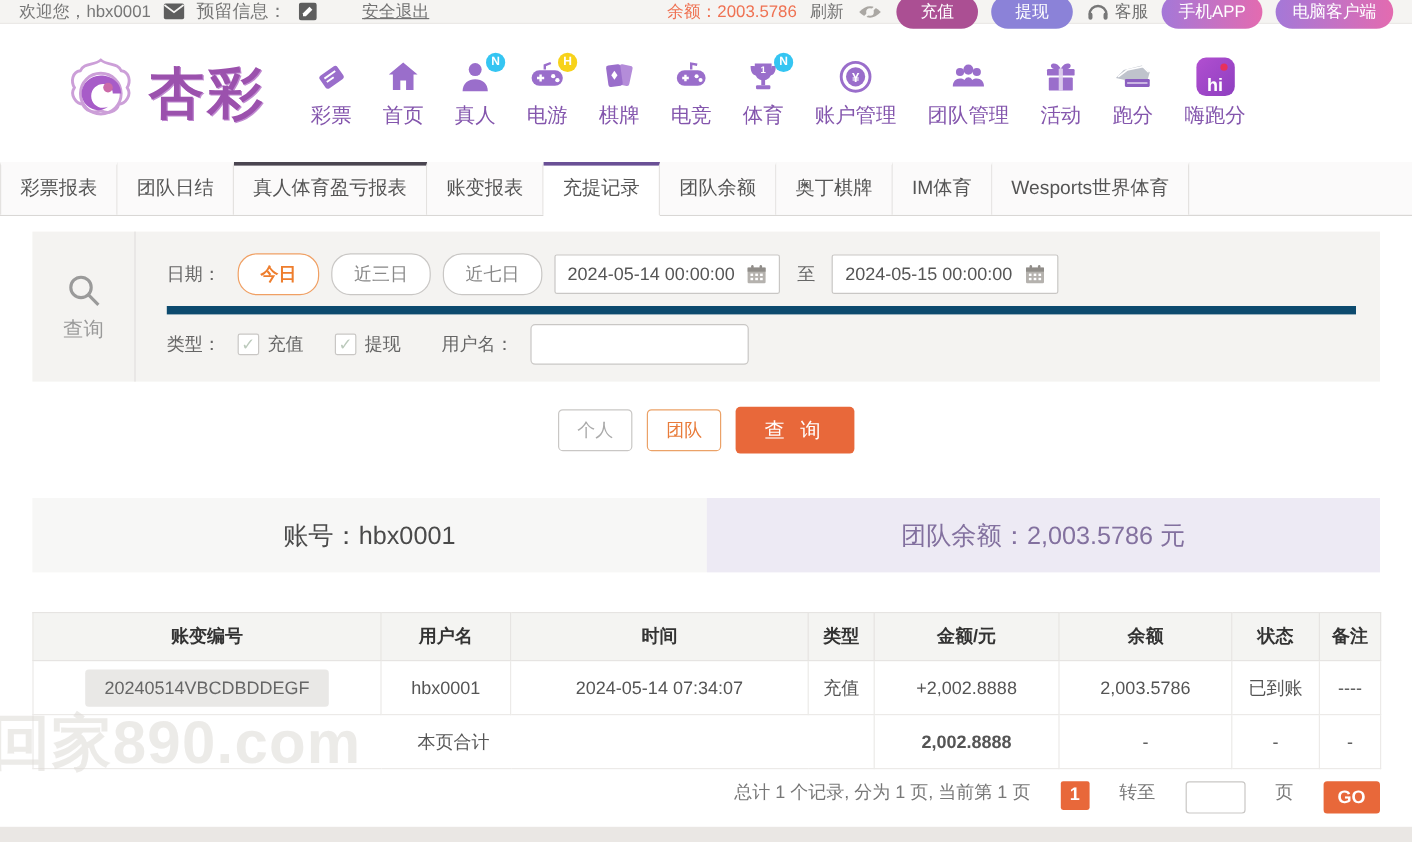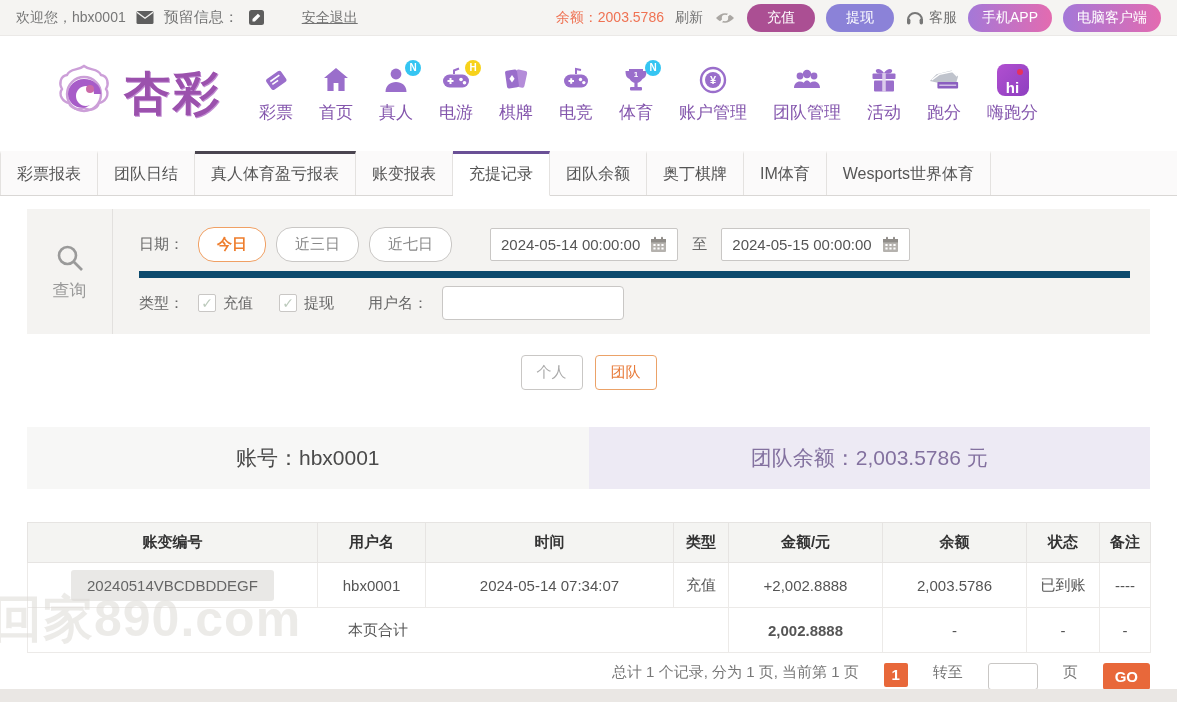--- a/index.html
+++ b/index.html
@@ -2,21 +2,21 @@
 <html><head>
 <meta charset="utf-8">
 <style>
   * { box-sizing: border-box; margin: 0; padding: 0; }
   html,body { width:1177px; height:702px; }
   body {
     font-family: "Liberation Sans", "DejaVu Sans", sans-serif;
     background:#fff; color:#555; position:relative; overflow:hidden;
   }
   
-  .topbar { height:36px; background:#f5f4f2; border-bottom:1px solid #ebe9e7;
+  .topbar { height:20px; background:#f5f4f2; border-bottom:1px solid #ebe9e7;
     display:flex; align-items:center; padding:0 16px; font-size:14px; color:#777; }
   .topbar .grp { display:flex; align-items:center; gap:10px; }
   .topbar .right { margin-left:auto; display:flex; align-items:center; gap:11px; }
   .welcome { color:#777; }
   .logout { color:#737373; text-decoration:underline; margin-left:28px; cursor:pointer; }
   .balance { color:#ef7253; }
   .refresh { color:#737373; cursor:pointer; }
   .pillbtn { border:none; color:#fff; font-size:14px; padding:5px 20px; border-radius:15px; cursor:pointer;
     font-family:inherit; }
   .btn-recharge { background:#ab4f93; }
@@ -54,21 +54,21 @@
   .filter-side { width:86px; display:flex; flex-direction:column; align-items:center; justify-content:center;
     gap:5px; color:#9a9a9a; font-size:17px; border-right:1px solid #e2e0de; cursor:pointer; }
   .filter-form { flex:1; padding:12px 20px 14px 26px; }
   .frow { display:flex; align-items:center; min-height:46px; }
   .frow2 { border-top:7px solid #0c4a6e; margin-top:4px; padding-top:8px; }
   .flabel { font-size:15px; color:#666; margin-right:14px; }
   .datepill { background:#fff; border:1px solid #c9c7c5; border-radius:16px; padding:7px 18px;
     font-size:15px; color:#888; margin-right:10px; cursor:pointer; font-family:inherit; }
   .datepill.active { border-color:#f0a064; color:#ee7e2e; font-weight:bold; }
   .dateinput { display:flex; align-items:center; gap:10px; background:#fff; border:1px solid #c9c7c5;
-    border-radius:2px; padding:7px 10px; font-size:15px; color:#555; margin-left:28px; cursor:pointer; }
+    border-radius:2px; padding:7px 10px; font-size:15px; color:#555; cursor:pointer; }
   .to-label { margin-left:14px; font-size:15px; color:#666; }
   .cbwrap { display:flex; align-items:center; margin-right:26px; cursor:pointer; }
   .cb { width:18px; height:18px; background:#fff; border:1px solid #c9c7c5; border-radius:2px;
     color:#bccabc; font-size:14px; line-height:16px; text-align:center; }
   .cblabel { font-size:15px; color:#666; margin-left:7px; }
   .userinput { width:182px; height:34px; border:1px solid #c9c7c5; border-radius:4px; background:#fff;
     font-family:inherit; font-size:15px; padding:0 8px; color:#555; }
   
   .actions { margin-top:21px; display:flex; justify-content:center; align-items:center; gap:12px; }
   .ghost { background:#fff; border:1px solid #c9c7c5; color:#aaa; font-size:15px; padding:7px 15px;
@@ -378,20 +378,21 @@
       </span>
       <span class="flabel" style="margin-left:8px;">用户名：</span>
       <input class="userinput" type="text" value="" style="">
     </div>
   </div>
 </div>
 
 <div class="actions">
   <button class="ghost">个人</button>
   <button class="ghost orange">团队</button>
+  <button class="primary">查 询</button>
 </div>
 
 <div class="acctbar">
   <div class="acct-left">账号：hbx0001</div>
   <div class="acct-right">团队余额：2,003.5786 元</div>
 </div>
 
 <table class="records">
   <colgroup>
     <col style="width:290px">

